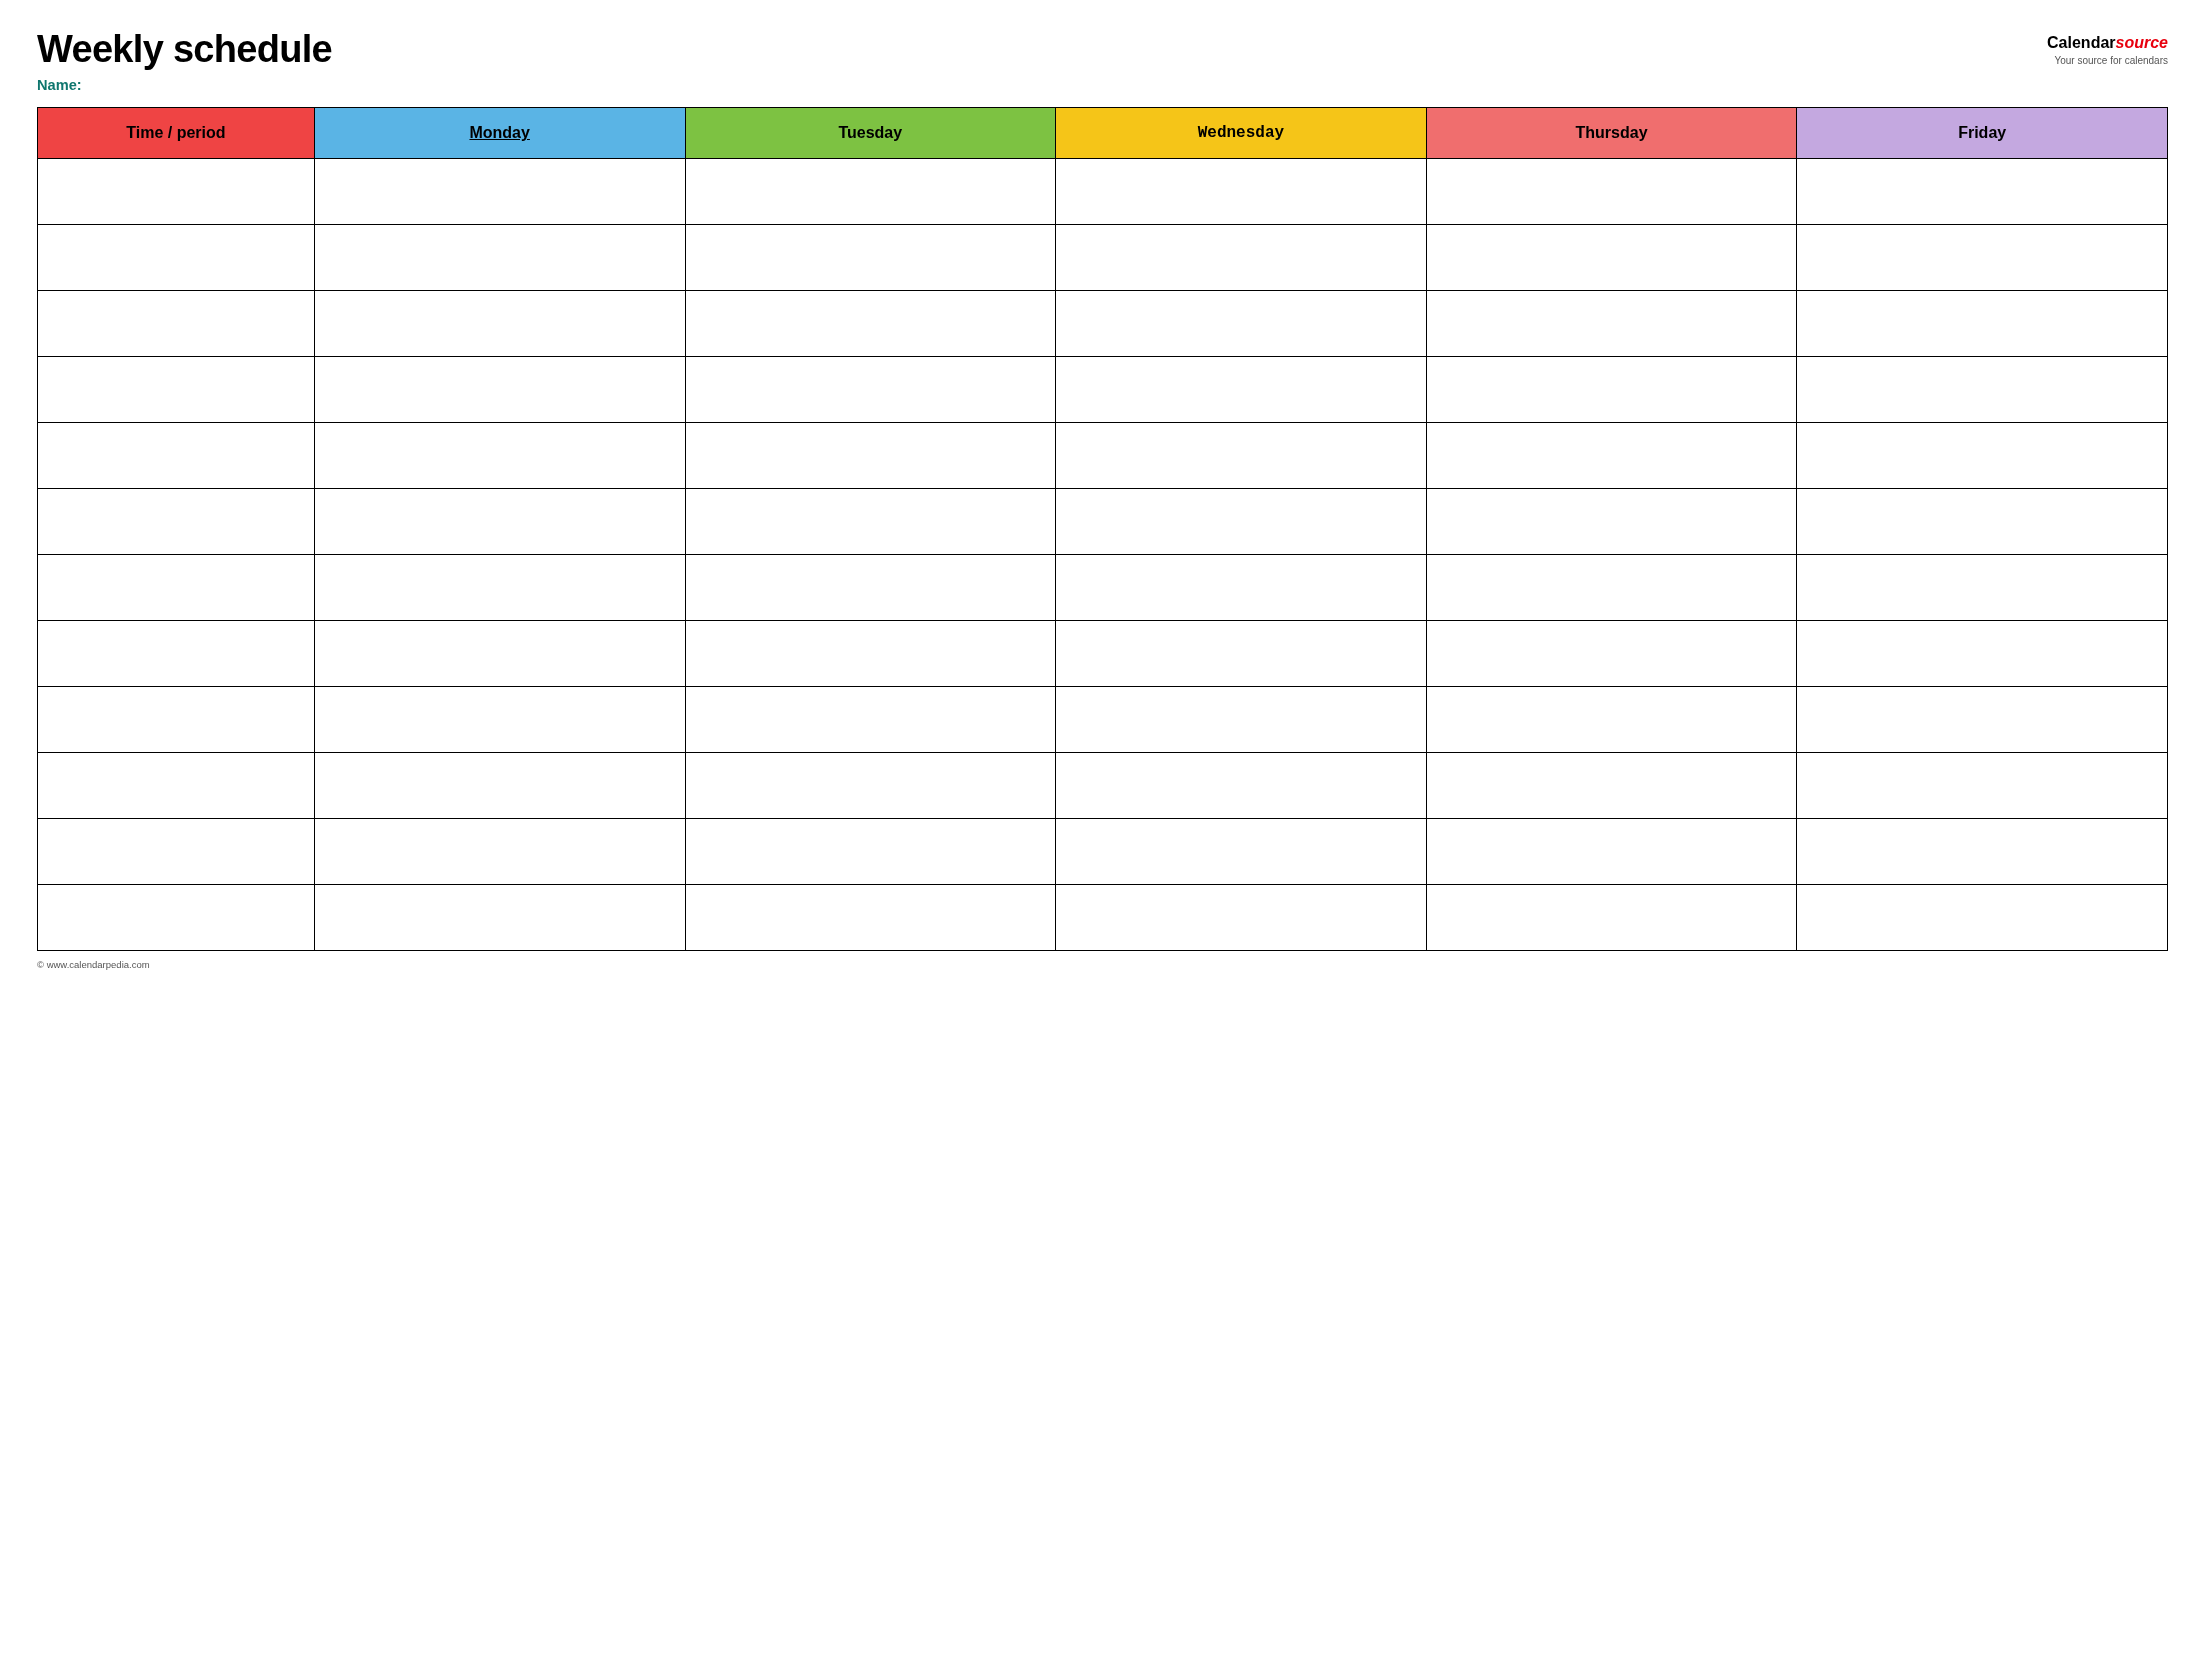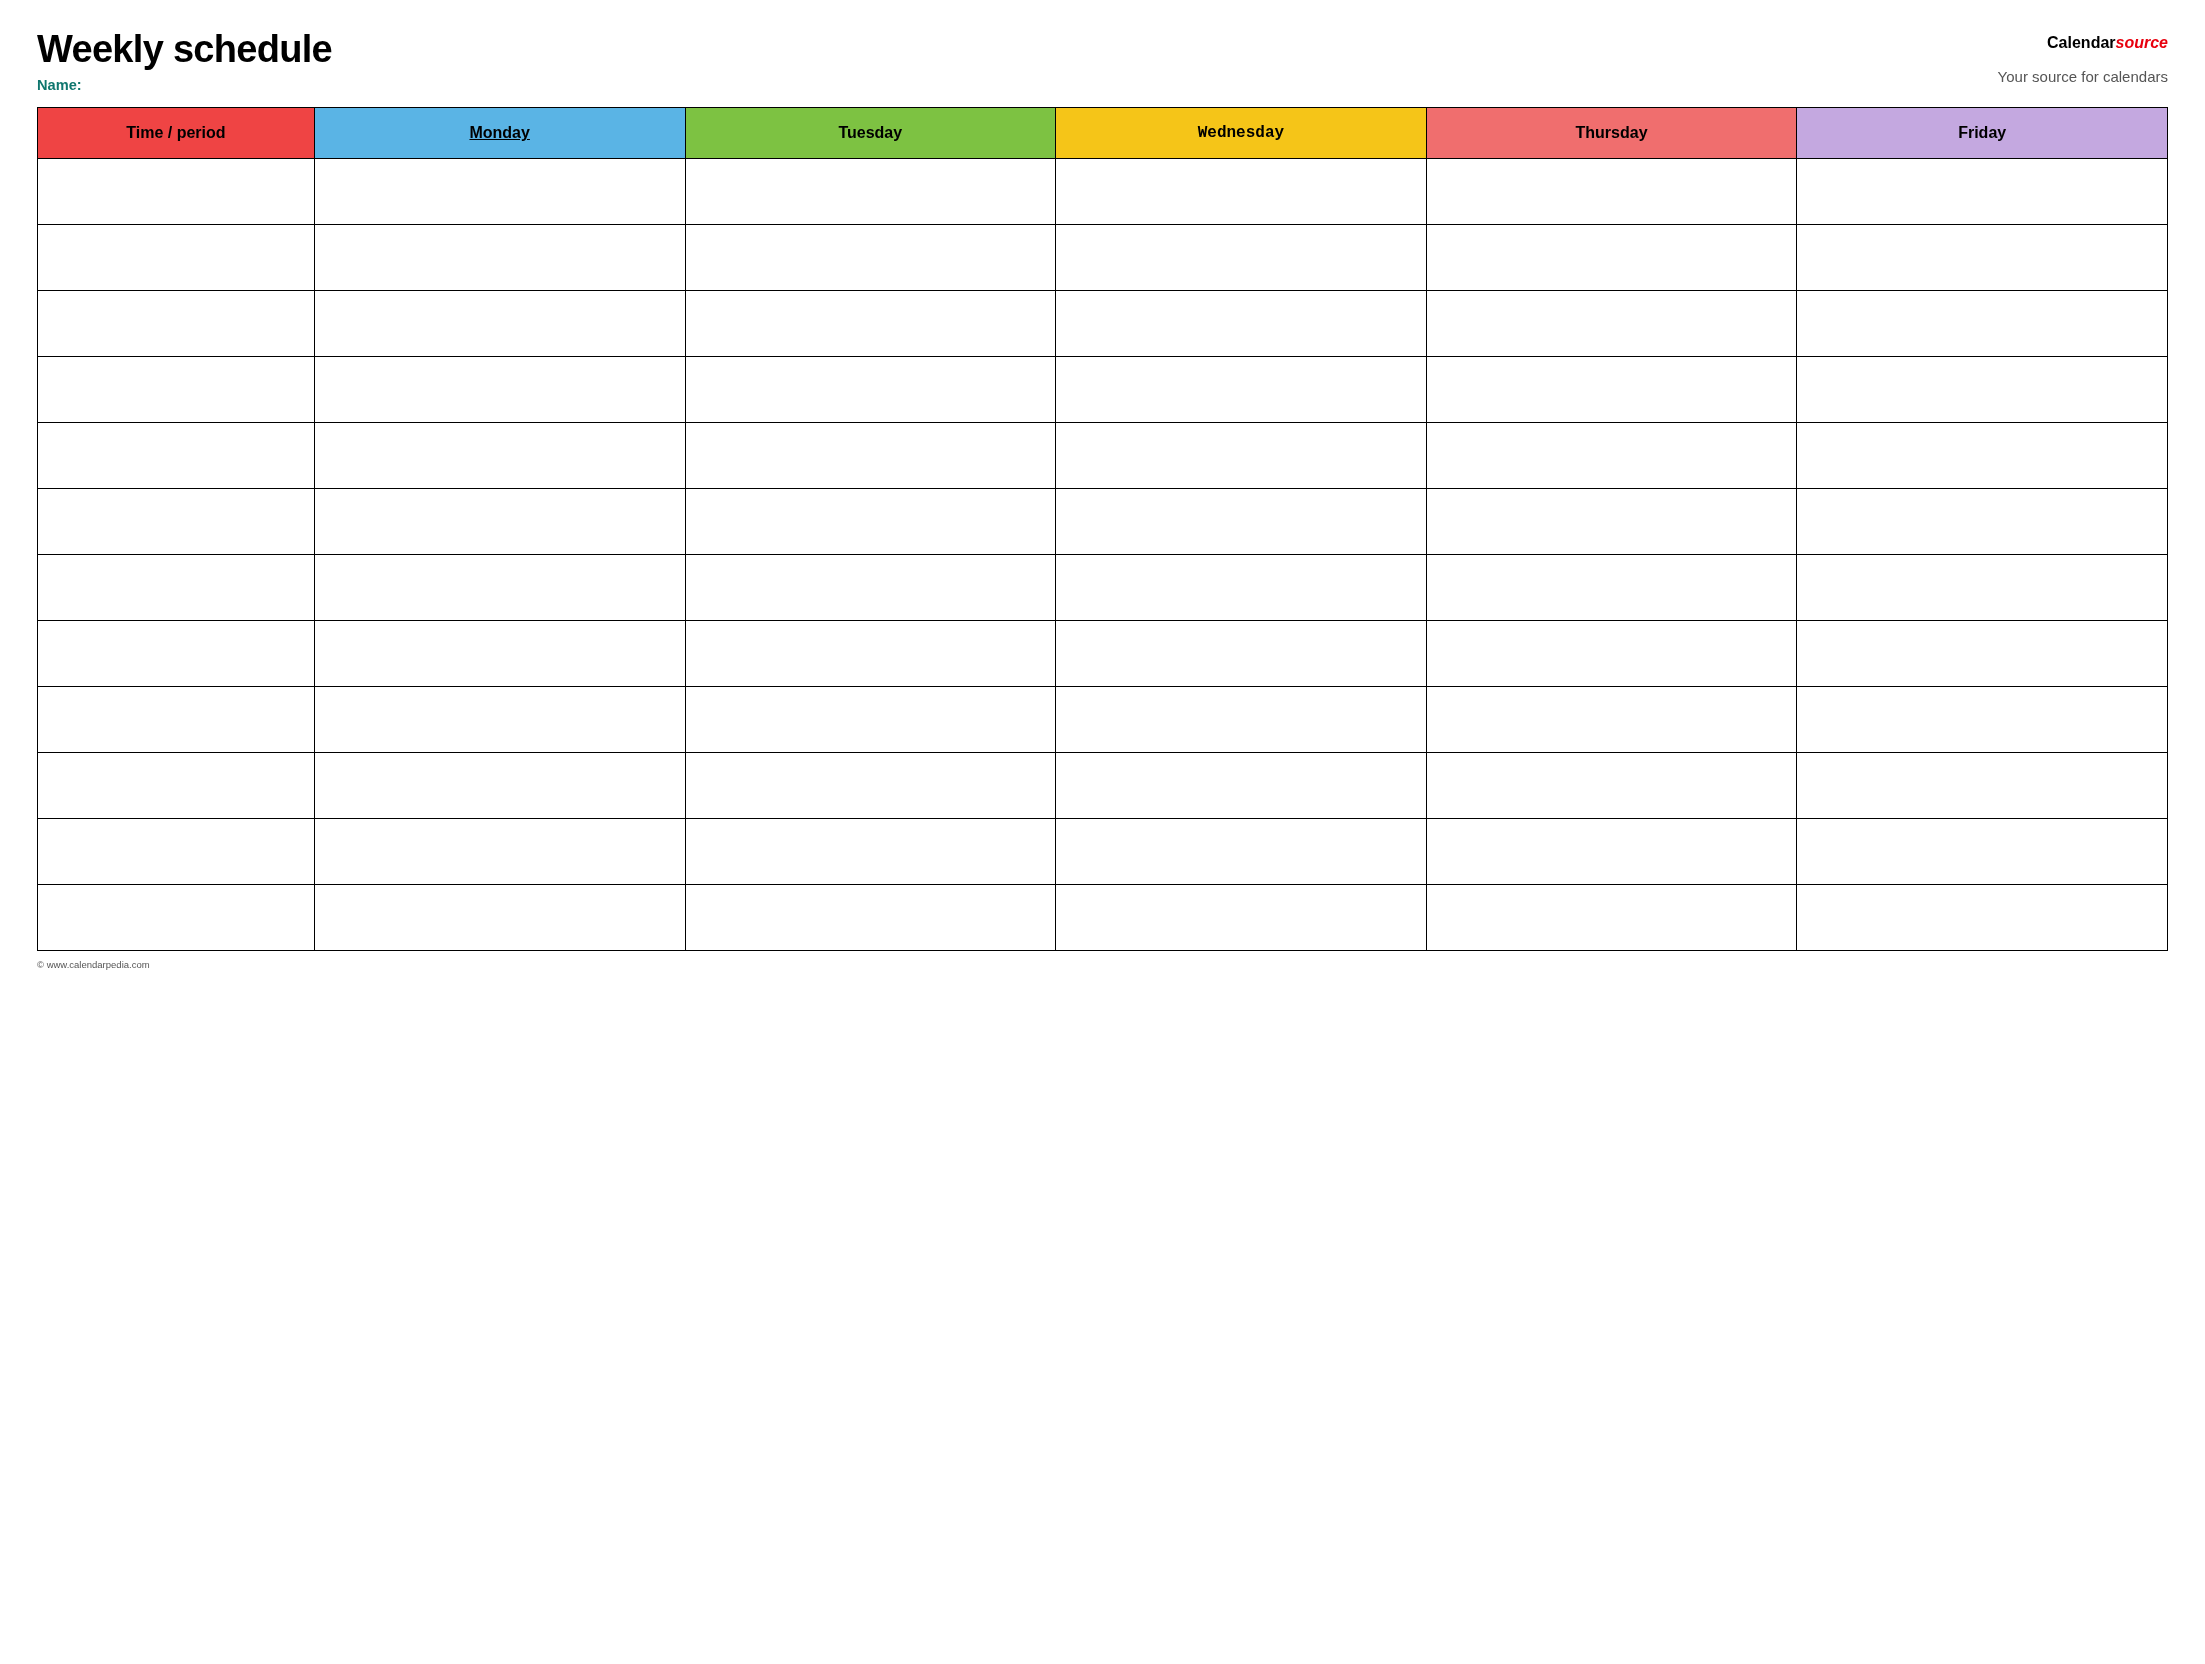--- a/index.html
+++ b/index.html
@@ -53,23 +53,23 @@
       color: #000000;
       line-height: 1.2;
     }
 
     .logo-calendar span.red {
       color: #e8000e;
       font-style: italic;
     }
 
     .logo-tagline {
-      font-size: 15px;
+      font-size: 10px;
       color: #555555;
-      margin-top: 15px;
+      margin-top: 2px;
     }
 
     .schedule-table {
       width: 100%;
       border-collapse: collapse;
       margin-top: 14.6px;
       border: 1.5px solid #000000;
     }
 
     .schedule-table th,

